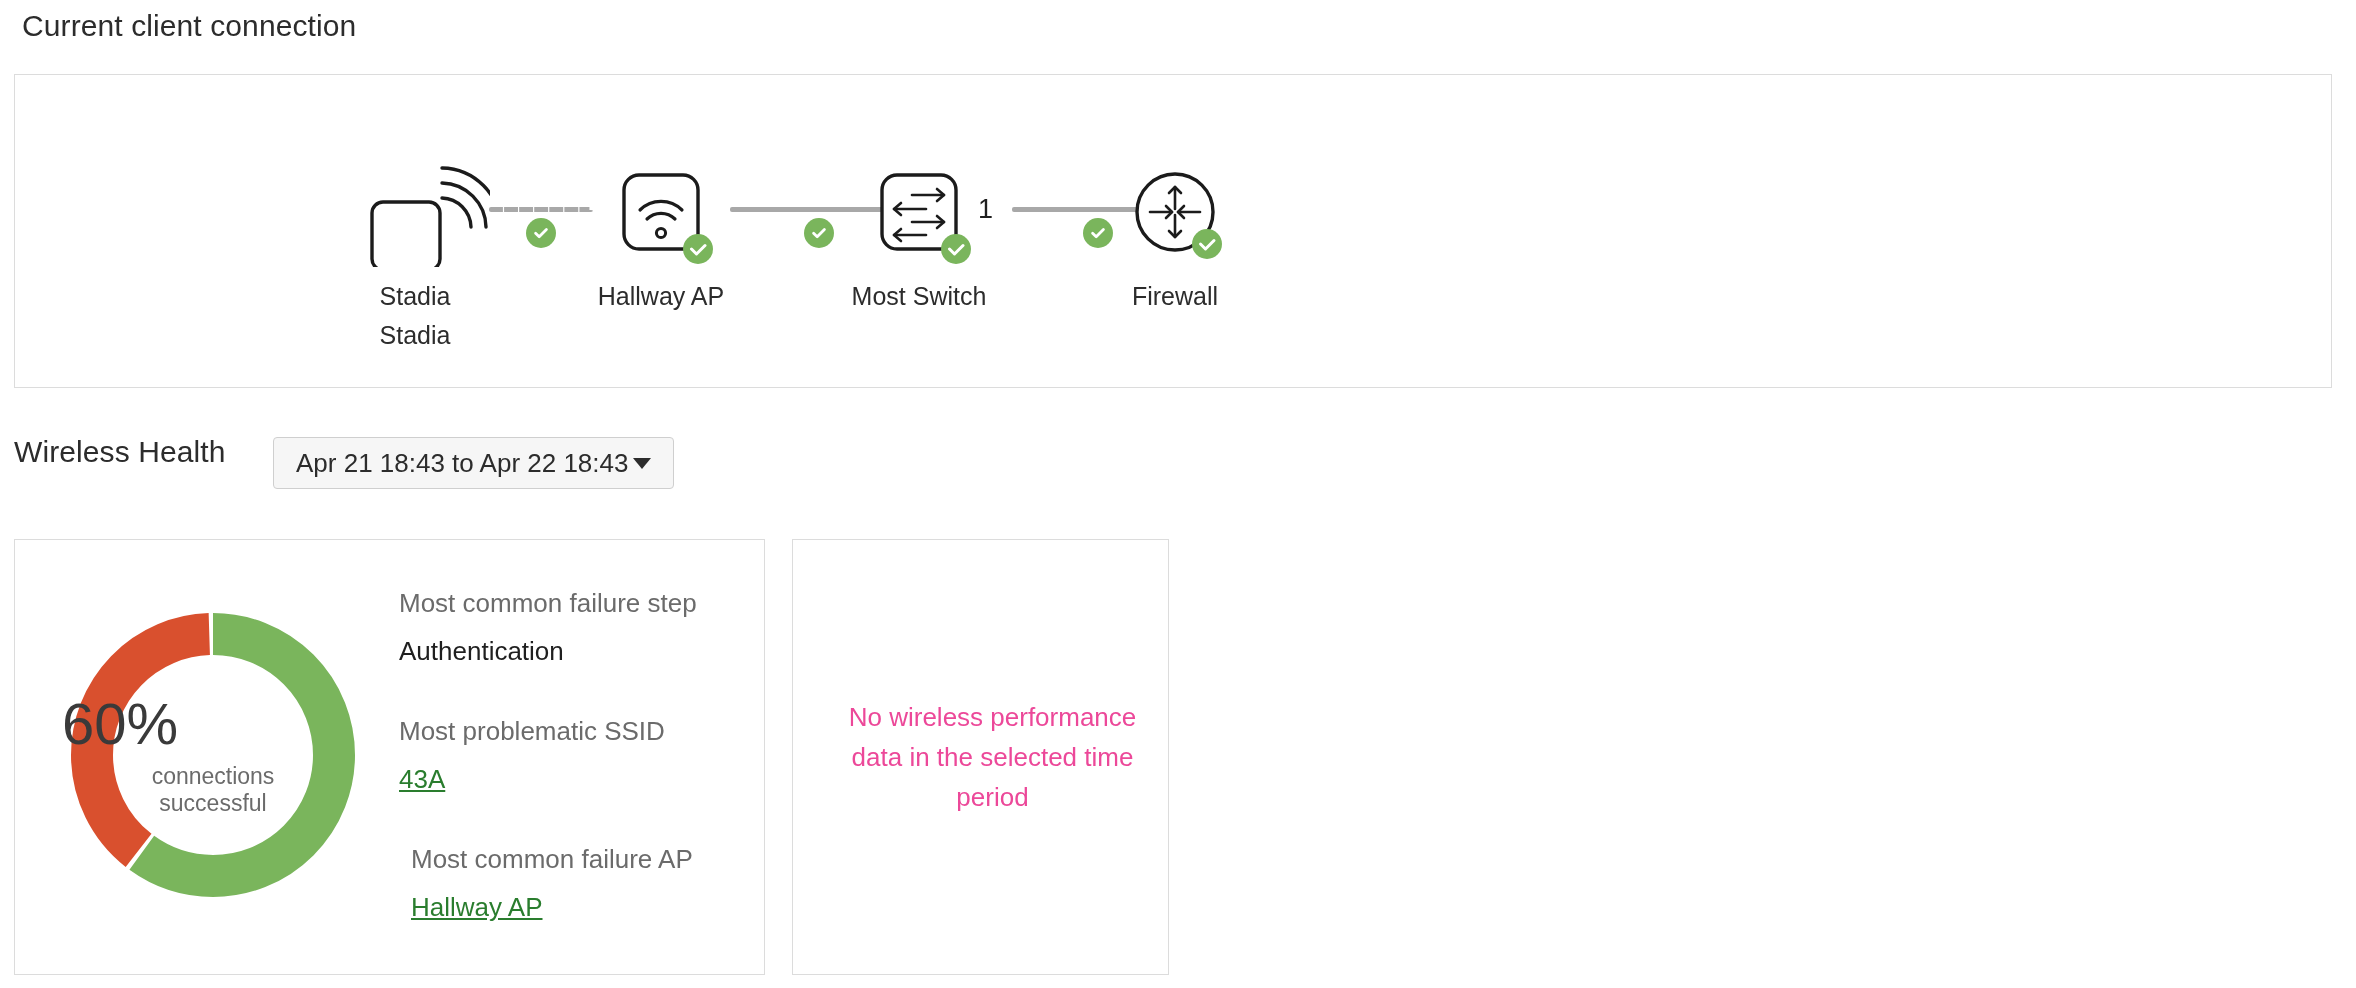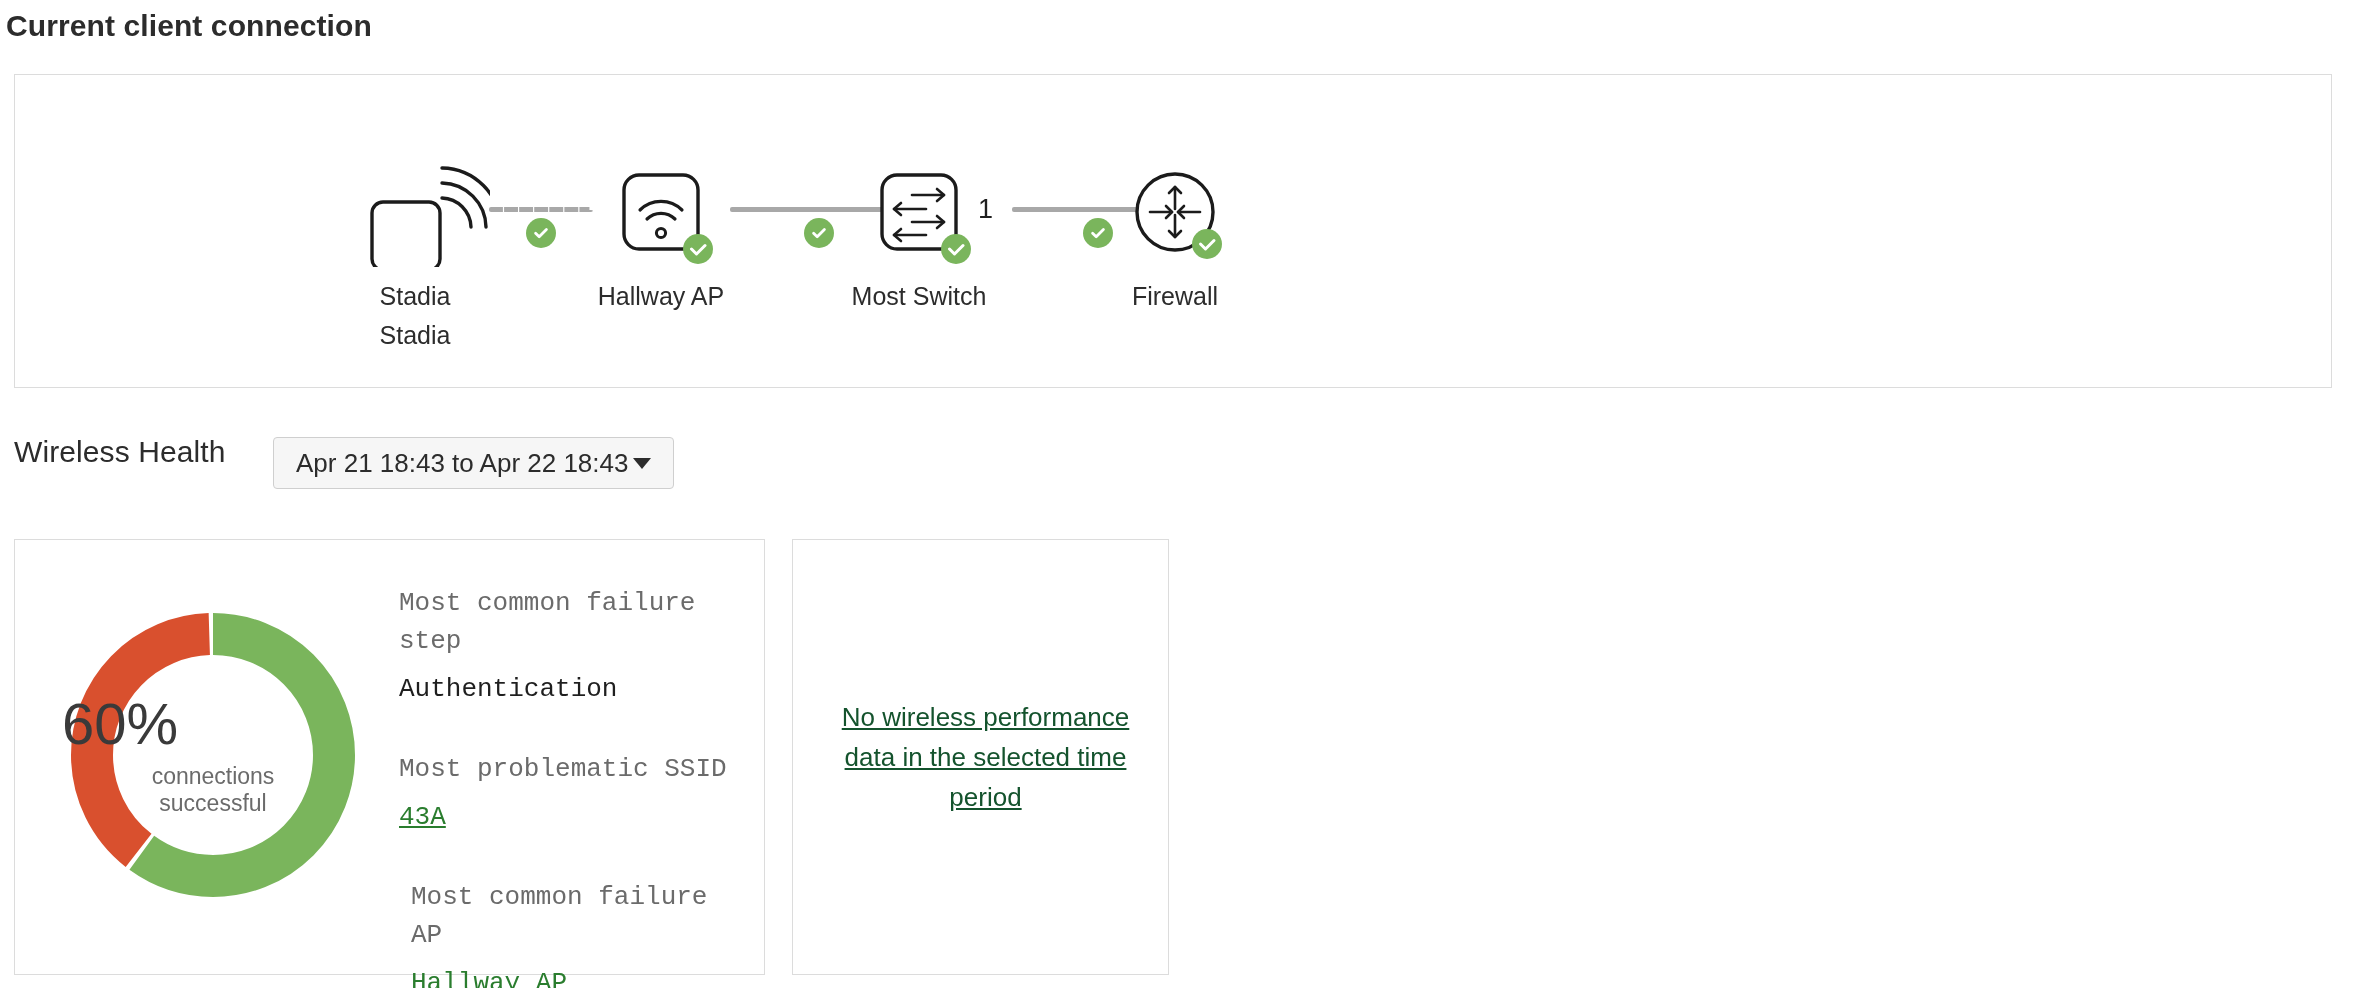--- a/index.html
+++ b/index.html
@@ -23,21 +23,21 @@
 
   
   .section-title {
     position: absolute;
     font-size: 30px;
     font-weight: 400;
     color: #2c2c2c;
     letter-spacing: 0.1px;
     white-space: nowrap;
   }
-  #current-client-title { left: 6px; top: 9px; font-weight: bold; }
+  #current-client-title { left: 22px; top: 9px; }
 
   
   .card {
     position: absolute;
     background: #ffffff;
     border: 1px solid #dcdcdc;
   }
   #connection-card {
     left: 14px; top: 74px;
     width: 2318px; height: 314px;
@@ -187,21 +187,21 @@
     color: #6b6b6b;
     text-align: center;
   }
 
   
   #health-stats {
     position: absolute;
     left: 384px; top: 44px;
     width: 340px;
   }
-  .stat-block { margin-bottom: 44px; font-family: Liberation Mono, monospace; }
+  .stat-block { margin-bottom: 44px; }
   .stat-block:last-child { margin-bottom: 0; margin-left: 12px; }
   .stat-label {
     font-size: 26px;
     line-height: 38px;
     color: #6b6b6b;
     font-weight: 400;
   }
   .stat-value {
     margin-top: 12px;
     font-size: 26px;
@@ -210,31 +210,30 @@
   }
   .stat-value.link-text {
     color: #2a7d2e;
     text-decoration: underline;
     cursor: pointer;
     display: inline-block;
   }
 
   .empty-msg {
     position: absolute;
-    left: 5px; top: 0;
+    left: 12px; top: 0;
     width: 100%; height: 100%;
     display: flex;
     align-items: center;
     justify-content: center;
     padding: 0 22px;
     text-align: center;
     font-size: 26px;
     line-height: 40px;
-    color: #14532d;
-    text-decoration: underline;
+    color: #ec4899;
   }
 </style>
 </head>
 <body>
 
 <div class="page">
 
   <div class="section-title" id="current-client-title">Current client connection</div>
 
   <div class="card" id="connection-card">

